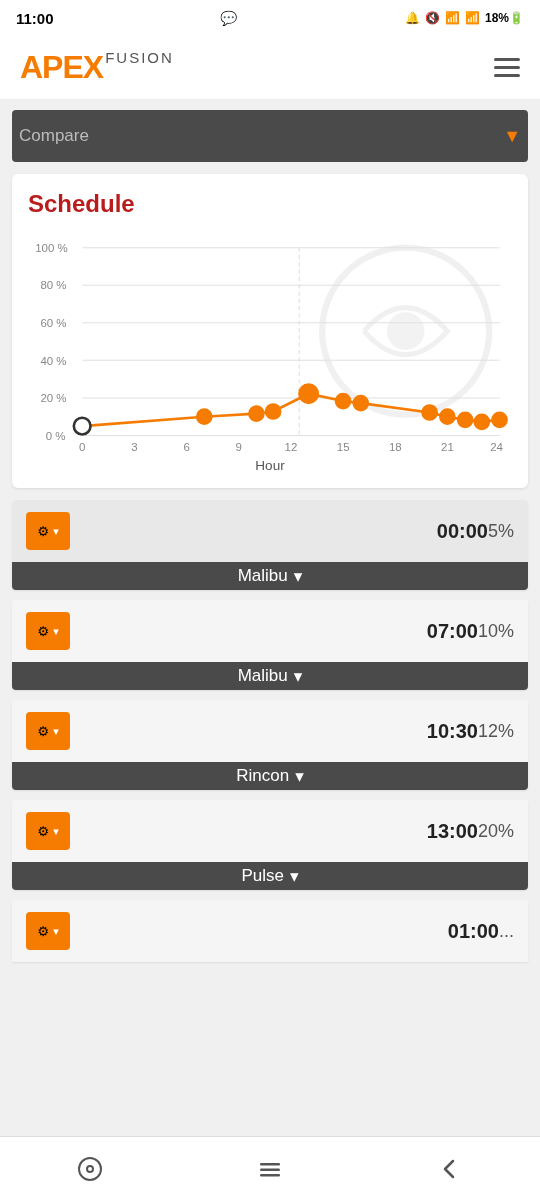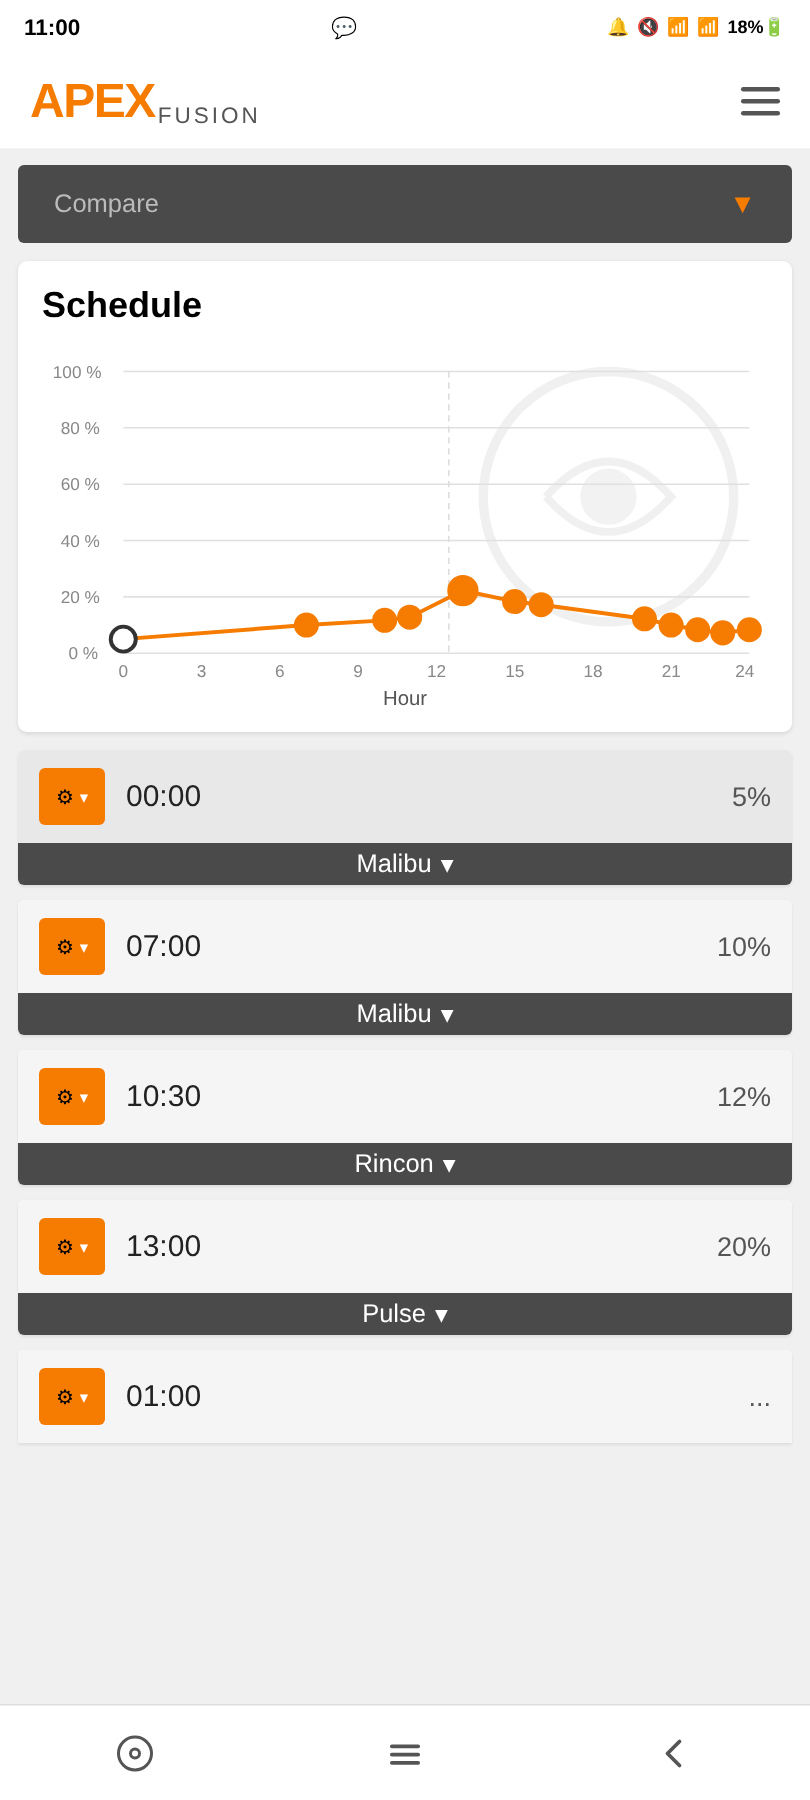--- a/index.html
+++ b/index.html
@@ -31,21 +31,21 @@
       background: #fff;
       height: 64px;
       display: flex;
       align-items: center;
       justify-content: space-between;
       padding: 0 20px;
       border-bottom: 1px solid #eee;
     }
     .logo {
       display: flex;
-      align-items: flex-end;
+      align-items: flex-start;
       gap: 2px;
     }
     .logo-apex {
       font-size: 32px;
       font-weight: 900;
       color: #f57c00;
       letter-spacing: -1px;
     }
     .logo-fusion {
       font-size: 15px;
@@ -67,21 +67,21 @@
       border-radius: 2px;
     }
 
     
     .compare-bar {
       background: #4a4a4a;
       height: 52px;
       display: flex;
       align-items: center;
       justify-content: space-between;
-      padding: 0 24px;
+      padding: 0 7px;
       margin: 0 12px;
       border-radius: 4px;
       margin-top: 10px;
       cursor: pointer;
     }
     .compare-label {
       color: #bbb;
       font-size: 17px;
     }
     .compare-arrow {
@@ -93,21 +93,21 @@
     .schedule-card {
       background: #fff;
       margin: 12px;
       border-radius: 6px;
       padding: 16px;
       box-shadow: 0 1px 3px rgba(0,0,0,0.1);
     }
     .schedule-title {
       font-size: 24px;
       font-weight: 700;
-      color: #000000;
+      color: #b91c1c;
       margin-bottom: 14px;
     }
 
     
     .chart-container {
       position: relative;
       width: 100%;
       height: 240px;
     }
     .chart-svg {
@@ -146,24 +146,24 @@
       cursor: pointer;
       gap: 4px;
       flex-shrink: 0;
     }
     .gear-dropdown-arrow {
       color: #fff;
       font-size: 11px;
     }
     .schedule-time {
       font-size: 20px;
-      font-weight: 400;
+      font-weight: 700;
       color: #222;
-      margin-left: 14px;
       flex: 1;
+      text-align: right;
     }
     .schedule-percent {
       font-size: 18px;
       color: #555;
       font-weight: 500;
     }
     .schedule-mode-btn {
       background: #4a4a4a;
       color: #fff;
       border: none;

